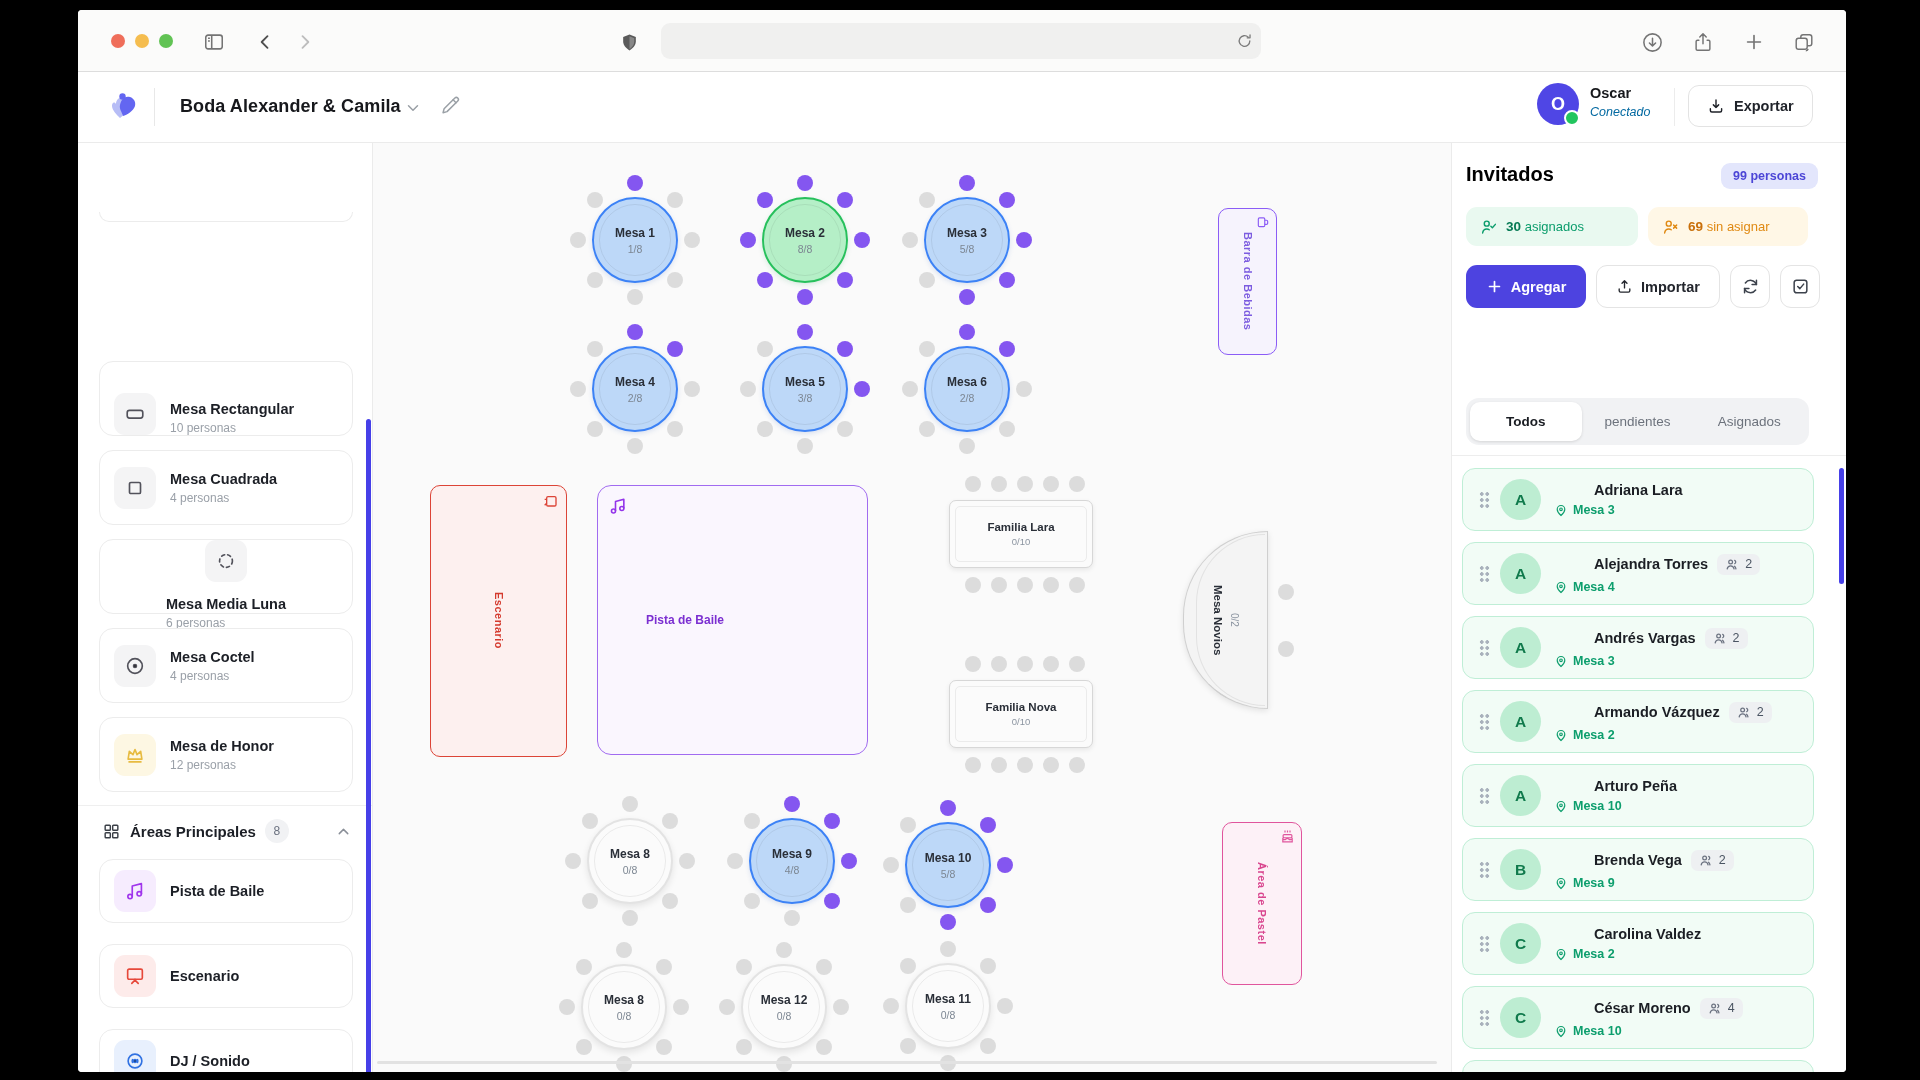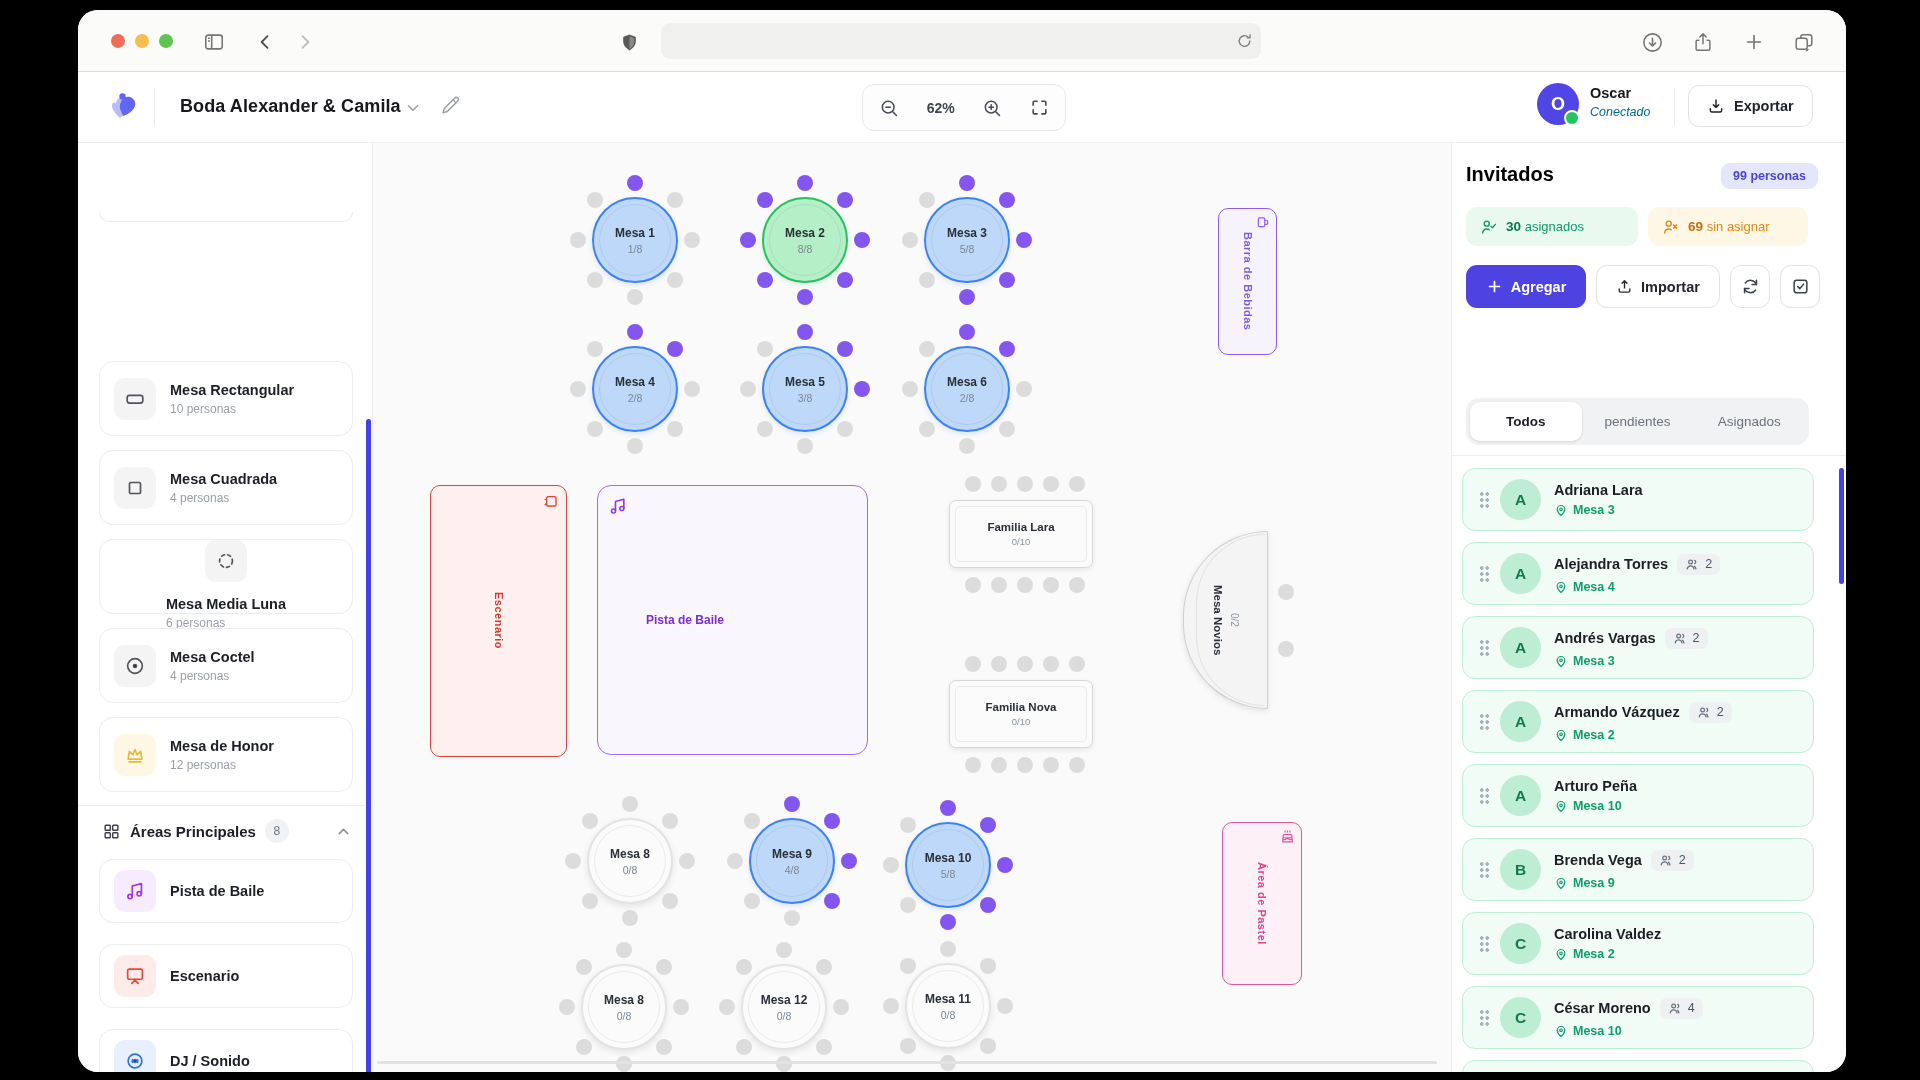--- a/index.html
+++ b/index.html
@@ -1,17 +1,17 @@
 <!DOCTYPE html>
 <html><head>
 <meta charset="utf-8">
 <style>
   * { margin:0; padding:0; box-sizing:border-box; }
   html,body { width:1920px; height:1080px; background:#000; font-family:"Liberation Sans",sans-serif; overflow:hidden; }
-  .window { position:absolute; left:78px; top:10px; width:1768px; height:1062px; background:#fff; border-radius:20px; overflow:hidden; box-shadow:0 10px 40px rgba(0,0,0,.6); }
+  .window { position:absolute; left:78px; top:10px; width:1768px; height:1062px; background:#fff; border-radius:4px; overflow:hidden; box-shadow:0 10px 40px rgba(0,0,0,.6); }
 
   
   .toolbar { position:absolute; left:0; top:0; width:100%; height:62px; background:#fbfbfa; border-bottom:1px solid #ddd; }
   .traffic { position:absolute; top:24px; width:14px; height:14px; border-radius:50%; }
   .t-red { left:33px; background:#ef6e5a; } .t-yellow { left:57px; background:#f5bd4f; } .t-green { left:81px; background:#61c354; }
   .tb-icon { position:absolute; top:18px; color:#747474; display:flex; align-items:center; justify-content:center; width:28px; height:28px; }
   .url-bar { position:absolute; left:583px; top:13px; width:600px; height:36px; background:#f0f0ef; border-radius:9px; }
   .url-refresh { position:absolute; right:8px; top:5px; color:#7c7c7c; }
 
   
@@ -97,21 +97,21 @@
   .tabs { position:absolute; left:14px; top:255px; width:343px; height:47px; background:#f1f2f4; border-radius:13px; display:flex; align-items:center; padding:4px; }
   .tab { flex:1; height:39px; display:flex; align-items:center; justify-content:center; font-size:13.5px; color:#6c727c; border-radius:10px; }
   .tab.active { background:#fff; color:#191c22; font-weight:bold; box-shadow:0 1px 3px rgba(0,0,0,.12); }
   .list-divider { position:absolute; left:0; top:312px; width:100%; height:1px; background:#ededed; }
   .guest-list { position:absolute; left:10px; top:325px; width:352px; height:604px; overflow:hidden; }
   .guest-card { position:absolute; left:0; width:352px; height:63px; background:#f2fcf6; border:1.5px solid #bfeed6; border-radius:13px; display:flex; align-items:center; padding:0 10px; }
   .drag { width:11px; height:17px; margin:0 10px 0 6px; background-image:radial-gradient(circle,#a9b2bc 1.6px,transparent 1.8px); background-size:5.5px 6px; flex:0 0 auto; }
   .g-avatar { width:41px; height:41px; border-radius:50%; background:#bdedd2; color:#107a4c; font-weight:bold; font-size:15.5px; display:flex; align-items:center; justify-content:center; flex:0 0 auto; }
   .g-main { margin-left:13px; }
   .g-toprow { display:flex; align-items:center; gap:9px; }
-  .g-name { font-size:14.5px; font-weight:bold; color:#1b1e24; }
+  .g-name { font-size:14.5px; font-weight:bold; color:#1b1e24;margin-left:40px; }
   .g-party { background:#eef0f2; border-radius:7px; padding:3px 8px; font-size:12.5px; color:#4b5563; display:flex; align-items:center; gap:5px; }
   .g-table { display:flex; align-items:center; gap:5px; font-size:12.5px; color:#0d9e6d; margin-top:5px; font-weight:bold; }
   .rp-scroll { position:absolute; right:2px; top:325px; width:5px; height:116px; background:#4640e8; border-radius:3px; }
 </style>
 </head>
 <body>
 
 <div class="window">
 
   <div class="toolbar">
@@ -190,59 +190,39 @@
       <svg width="18" height="18" viewBox="0 0 24 24" fill="none" stroke="currentColor" stroke-width="2" stroke-linecap="round" stroke-linejoin="round">
           <path d="M6 9l6 6 6-6"></path>
         </svg>
     </div>
     <div class="pencil-btn">
       <svg width="21" height="21" viewBox="0 0 24 24" fill="none" stroke="currentColor" stroke-width="1.7" stroke-linecap="round" stroke-linejoin="round">
           <path d="M17 3.5a2.3 2.3 0 013.3 3.3L8 19l-4.5 1.2L4.7 15.7z"></path>
           <path d="M15 5.5l3.3 3.3"></path>
         </svg>
     </div>
-    <div class="zoom-pill">
-      <span class="zbtn">
-        <svg width="20" height="20" viewBox="0 0 24 24" fill="none" stroke="currentColor" stroke-width="1.8" stroke-linecap="round">
-            <circle cx="11" cy="11" r="7"></circle>
-            <path d="M16.5 16.5L21 21M8.2 11h5.6"></path>
-          </svg>
-      </span>
-      <span class="zoom-level">62%</span>
-      <span class="zbtn">
-        <svg width="20" height="20" viewBox="0 0 24 24" fill="none" stroke="currentColor" stroke-width="1.8" stroke-linecap="round">
-            <circle cx="11" cy="11" r="7"></circle>
-            <path d="M16.5 16.5L21 21M8.2 11h5.6M11 8.2v5.6"></path>
-          </svg>
-      </span>
-      <span class="zbtn">
-        <svg width="19" height="19" viewBox="0 0 24 24" fill="none" stroke="currentColor" stroke-width="2" stroke-linecap="round" stroke-linejoin="round">
-            <path d="M4 9V5.5A1.5 1.5 0 015.5 4H9M15 4h3.5A1.5 1.5 0 0120 5.5V9M20 15v3.5a1.5 1.5 0 01-1.5 1.5H15M9 20H5.5A1.5 1.5 0 014 18.5V15"></path>
-          </svg>
-      </span>
-    </div>
     <div class="avatar">
         <span>O</span>
       </div>
     <div class="user-name">Oscar</div>
     <div class="user-status">Conectado</div>
     <div class="hdr-divider2"></div>
     <div class="export-btn">
       <svg width="18" height="18" viewBox="0 0 24 24" fill="none" stroke="currentColor" stroke-width="1.9" stroke-linecap="round" stroke-linejoin="round">
           <path d="M12 4v10M8.5 10.5L12 14l3.5-3.5"></path>
           <path d="M4.5 15.5V18a2 2 0 002 2h11a2 2 0 002-2v-2.5"></path>
         </svg>
       <span>Exportar</span>
     </div>
   </div>
 
   <div class="sidebar">
     <div class="partial-card-bot" style="top:69px;height:10px"></div>
     <div id="element-cards">
-        <div class="el-card two" style="top: 218px;">
+        <div class="el-card two" style="top: 218px; align-items: flex-end;">
           <div class="el-icon" style="background:#f4f4f5">
             <svg width="22" height="22" viewBox="0 0 24 24" fill="none" stroke="#52525b" stroke-width="1.8" stroke-linecap="round" stroke-linejoin="round">
               <rect x="3.5" y="8" width="17" height="8.5" rx="2.5"></rect>
             </svg>
           </div>
           <div>
             <div class="el-label">Mesa Rectangular</div>
             <div class="el-sub">10 personas</div>
           </div>
         </div>

